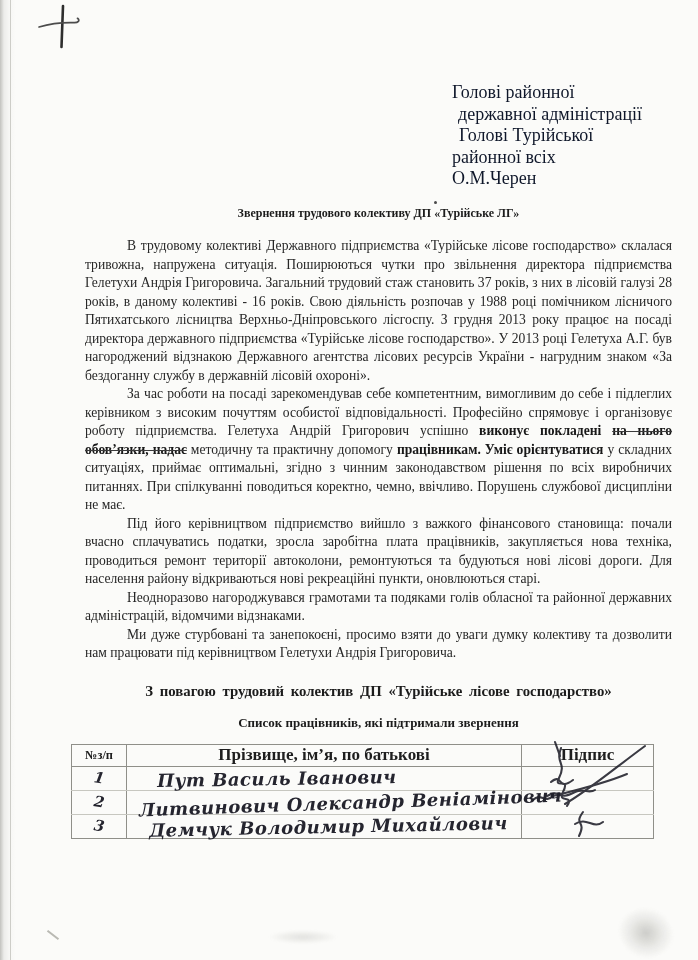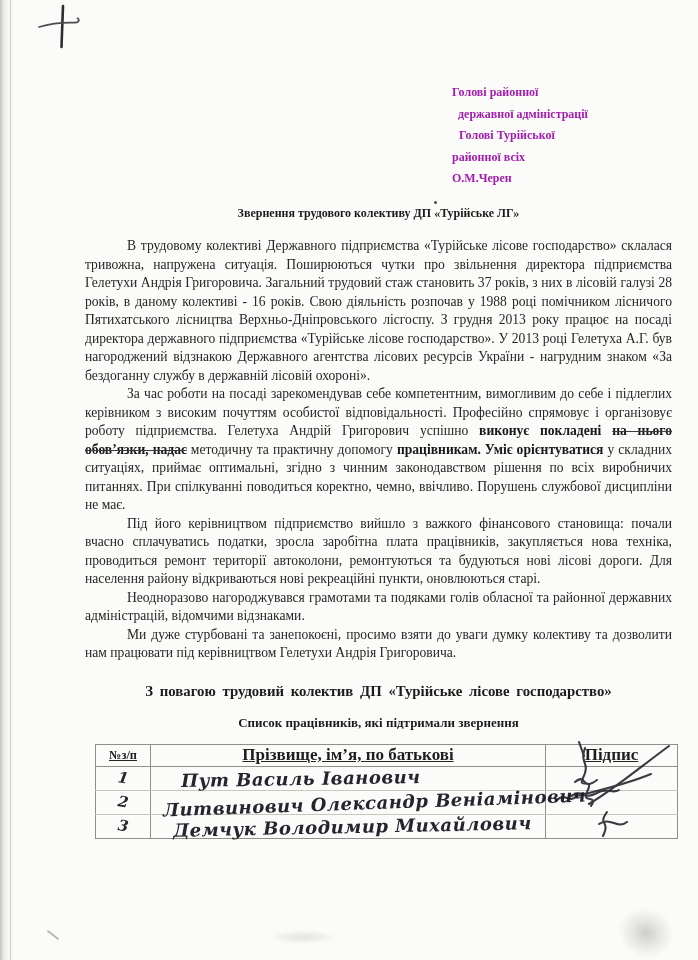--- a/index.html
+++ b/index.html
@@ -26,21 +26,21 @@
     background:radial-gradient(closest-side, rgba(140,140,132,.22), rgba(140,140,132,0));
     filter:blur(1px);
   }
   .smudge-c {
     position:absolute; left:46px; top:934px; width:14px; height:2px; background:#b9b9b3;
     transform:rotate(38deg);
   }
   
   .recipient {
     position:absolute; left:452px; top:82px;
-    font-weight:bold; font-size:12px; line-height:21.6px; color:#a21caf;
+    font-weight:normal; font-size:18px; line-height:21.6px; color:#0f172a;
   }
   .recipient .line:nth-child(2) { padding-left:6px; }
   .recipient .line:nth-child(3) { padding-left:7px; }
   .recipient .line:nth-child(6) { padding-left:6px; }
   
   .title {
     margin:206px 26px 0 85px; text-align:center;
     font-weight:bold; font-size:12px; color:#1c1c1c;
   }
   .body-text {
@@ -52,21 +52,21 @@
   .seg-struck { font-weight:bold; color:#181818; text-decoration:line-through; text-decoration-thickness:1px; text-decoration-color:#3c3c3c; }
   .closing {
     margin:20px 26px 0 85px; text-align:center;
     font-weight:bold; font-size:14.8px; word-spacing:3px; color:#1c1c1c;
   }
   .list-heading {
     margin:15px 26px 0 85px; text-align:center;
     font-weight:bold; font-size:13px; color:#1c1c1c;
   }
   
-  .table-wrap { position:relative; margin:13px 0 0 95px; width:582px;text-decoration:underline; }
+  .table-wrap { position:relative; margin:13px 0 0 71px; width:582px; }
   table.signatories { width:582px; border-collapse:collapse; table-layout:fixed; }
   table.signatories th, table.signatories td { padding:0; }
   table.signatories th {
     border:1px solid #8f8f89; font-weight:bold; font-size:17px; height:21px;
     text-align:center; color:#1e1e1e; background:transparent;
   }
   table.signatories th:first-child { font-size:12.4px; }
   table.signatories td {
     border-left:1px solid #8f8f89; border-right:1px solid #8f8f89;
     border-bottom:1px solid #c7c7c0; height:23px; vertical-align:middle;

